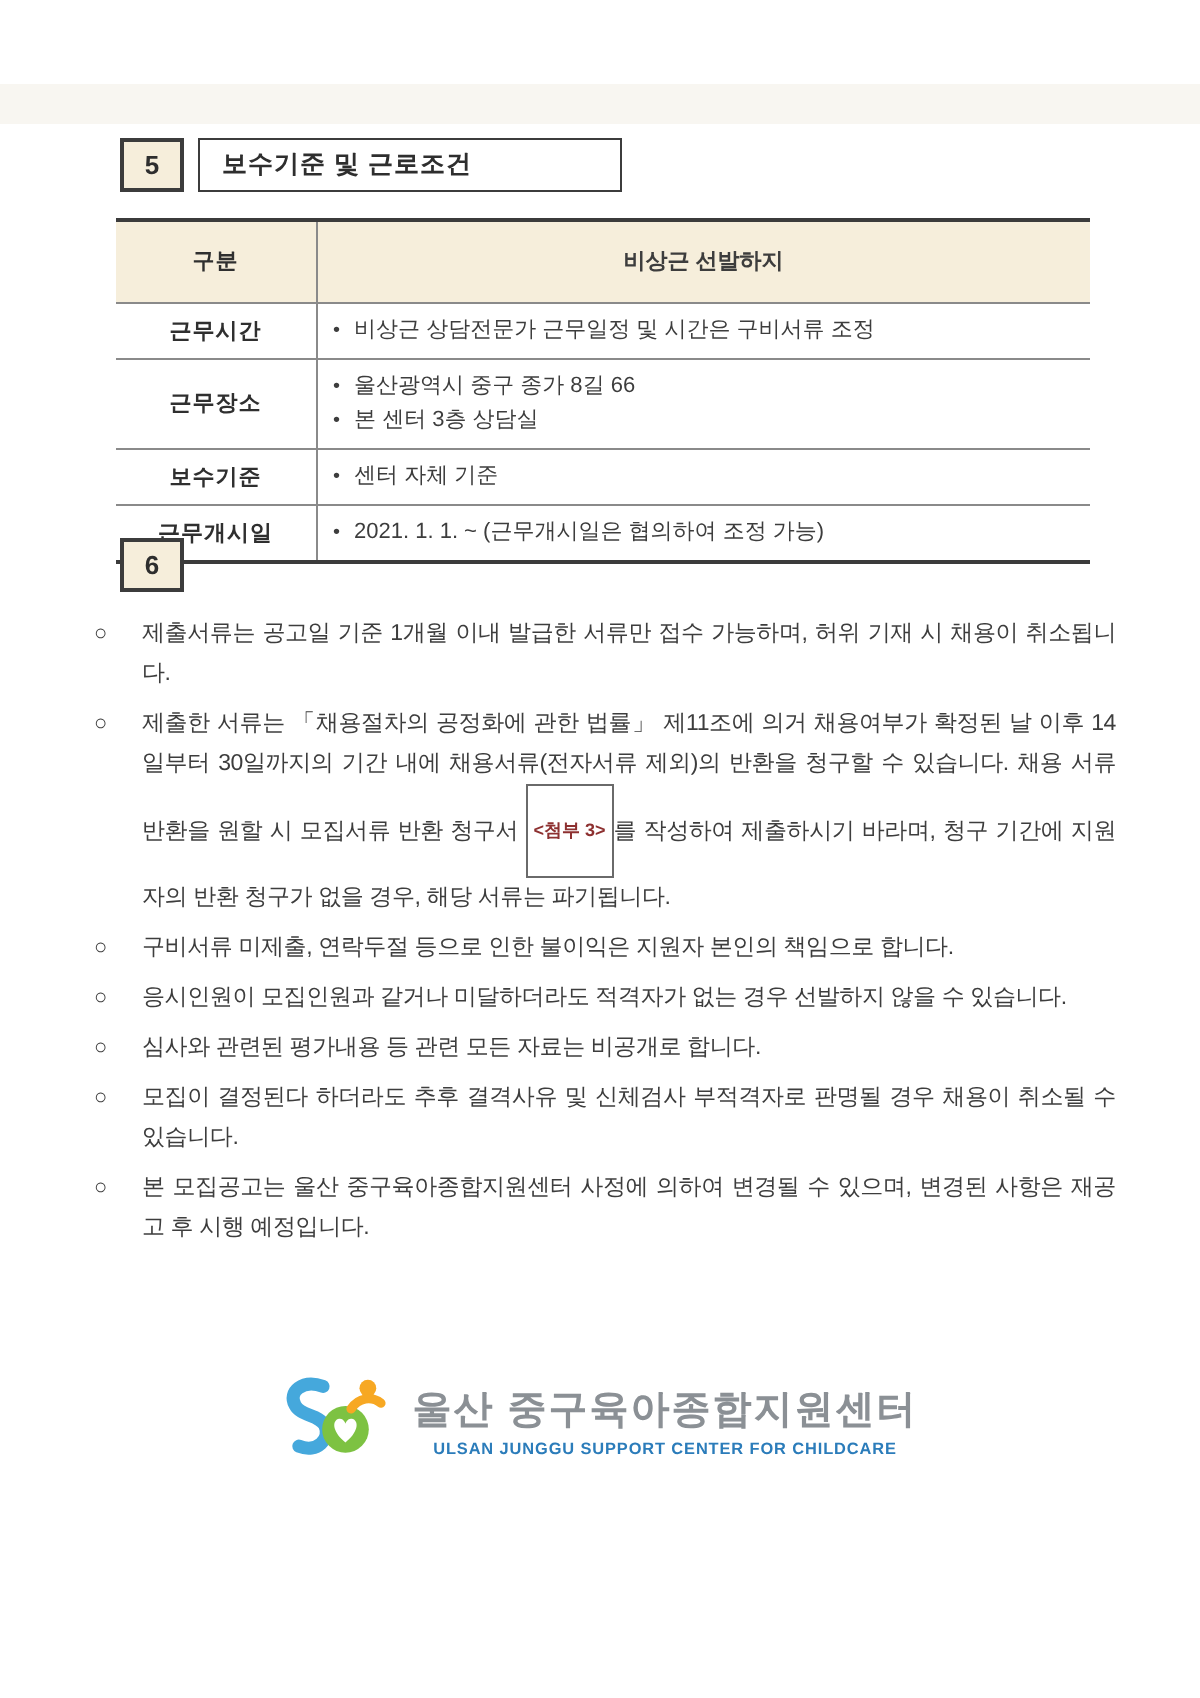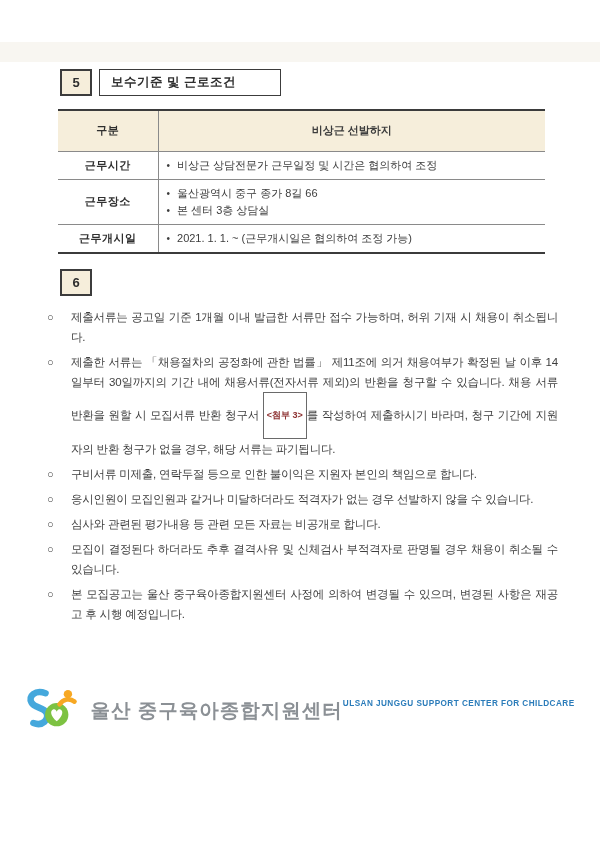--- a/index.html
+++ b/index.html
@@ -14,21 +14,21 @@
   
   .sec { position:absolute; left:60px; display:flex; gap:7px; }
   .sec-5 { top:69px; }
   .sec-6 { top:269px; }
   .sec-num {
     width:32px; height:27px; border:2px solid #3c3c3c; background:#f6eedb;
     display:flex; align-items:center; justify-content:center;
     font-weight:bold; font-size:13px; color:#2e2e2e;
   }
   .sec-title {
-    width:182px; height:27px; border:1.5px solid #3c3c3c; background:#ffffff;
+    width:212px; height:27px; border:1.5px solid #3c3c3c; background:#ffffff;
     display:flex; align-items:center; padding-left:11px;
     font-weight:bold; font-size:12.5px; color:#2e2e2e; letter-spacing:.5px;
   }
 
   
   .tbl {
     position:absolute; left:58px; top:109px; width:487px;
     border-collapse:collapse;
     border-top:2px solid #3b3b3b; border-bottom:2px solid #3b3b3b;
   }
@@ -53,21 +53,21 @@
   .chip {
     display:inline-block; border:1px solid #6a6a6a; background:#ffffff;
     padding:16px 3px; font-size:9px; font-weight:bold; color:#8d3030;
     line-height:13px; vertical-align:1px; white-space:nowrap; letter-spacing:0;
   }
 
   
   .logo { position:absolute; top:686px; left:0; width:600px;
     display:flex; justify-content:center; align-items:center; gap:9px; }
   .logo-icon { width:56px; height:48px; flex:0 0 auto; }
-  .logo-text { display:flex; flex-direction:row; }
+  .logo-text { display:flex; flex-direction:column; }
   .logo-kr { font-size:19.5px; font-weight:bold; color:#8b9095; letter-spacing:1px; }
   .logo-en { font-size:8.2px; font-weight:bold; color:#2b7cba; letter-spacing:.45px; margin-top:2px; text-align:center; }
 </style>
 </head>
 <body>
 
 <div class="page">
 
   <div class="scan-band"></div>
 
@@ -80,34 +80,43 @@
     <tbody>
         <tr class="thead">
       <td class="c1">구분</td>
       <td>비상근 선발하지</td>
     </tr>
     <tr>
       <td class="c1">근무시간</td>
       <td>
         <div class="cell-line">
               <span class="dot">•</span>
-              <span>비상근 상담전문가 근무일정 및 시간은 협의하여 조정</span>
+              <span>비상근 상담전문가 근무일정 및 시간은 구비서류 조정</span>
             </div>
       </td>
     </tr>
     <tr>
       <td class="c1">근무장소</td>
       <td>
         <div class="cell-line">
               <span class="dot">•</span>
               <span>울산광역시 중구 종가 8길 66</span>
             </div>
         <div class="cell-line">
               <span class="dot">•</span>
               <span>본 센터 3층 상담실</span>
+            </div>
+      </td>
+    </tr>
+    <tr>
+      <td class="c1">보수기준</td>
+      <td>
+        <div class="cell-line">
+              <span class="dot">•</span>
+              <span>센터 자체 기준</span>
             </div>
       </td>
     </tr>
     <tr>
       <td class="c1">근무개시일</td>
       <td>
         <div class="cell-line">
               <span class="dot">•</span>
               <span>2021. 1. 1. ~ (근무개시일은 협의하여 조정 가능)</span>
             </div>

